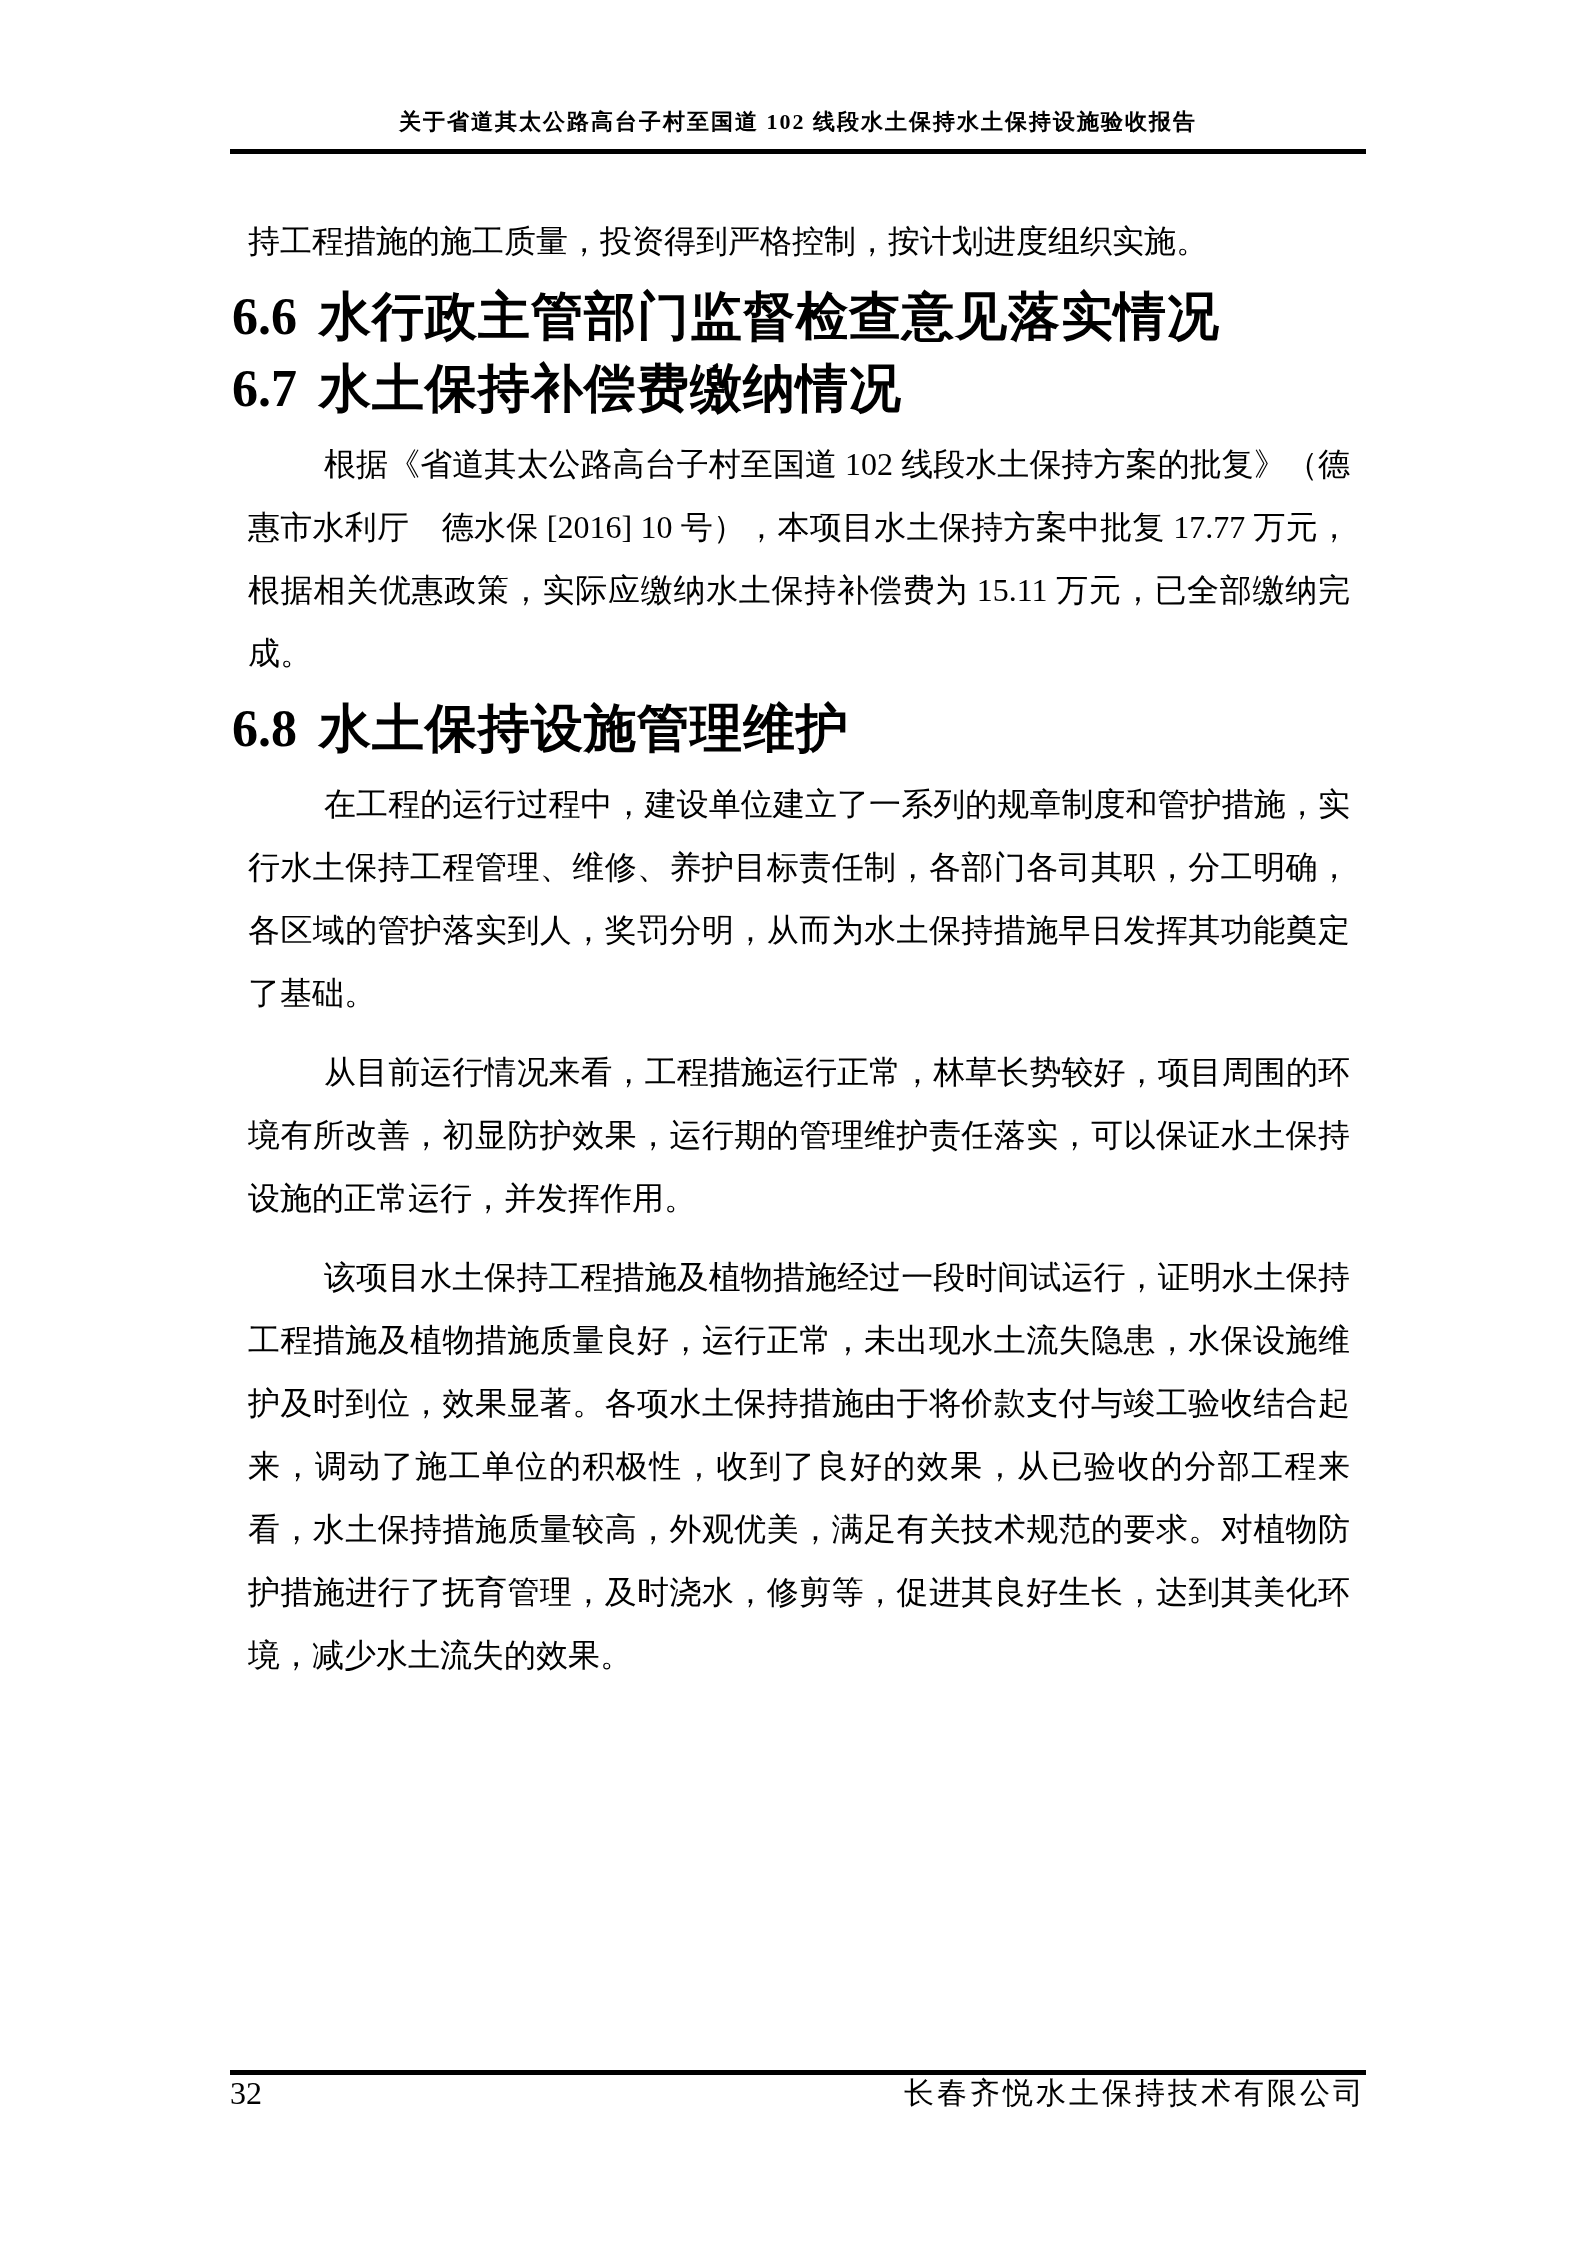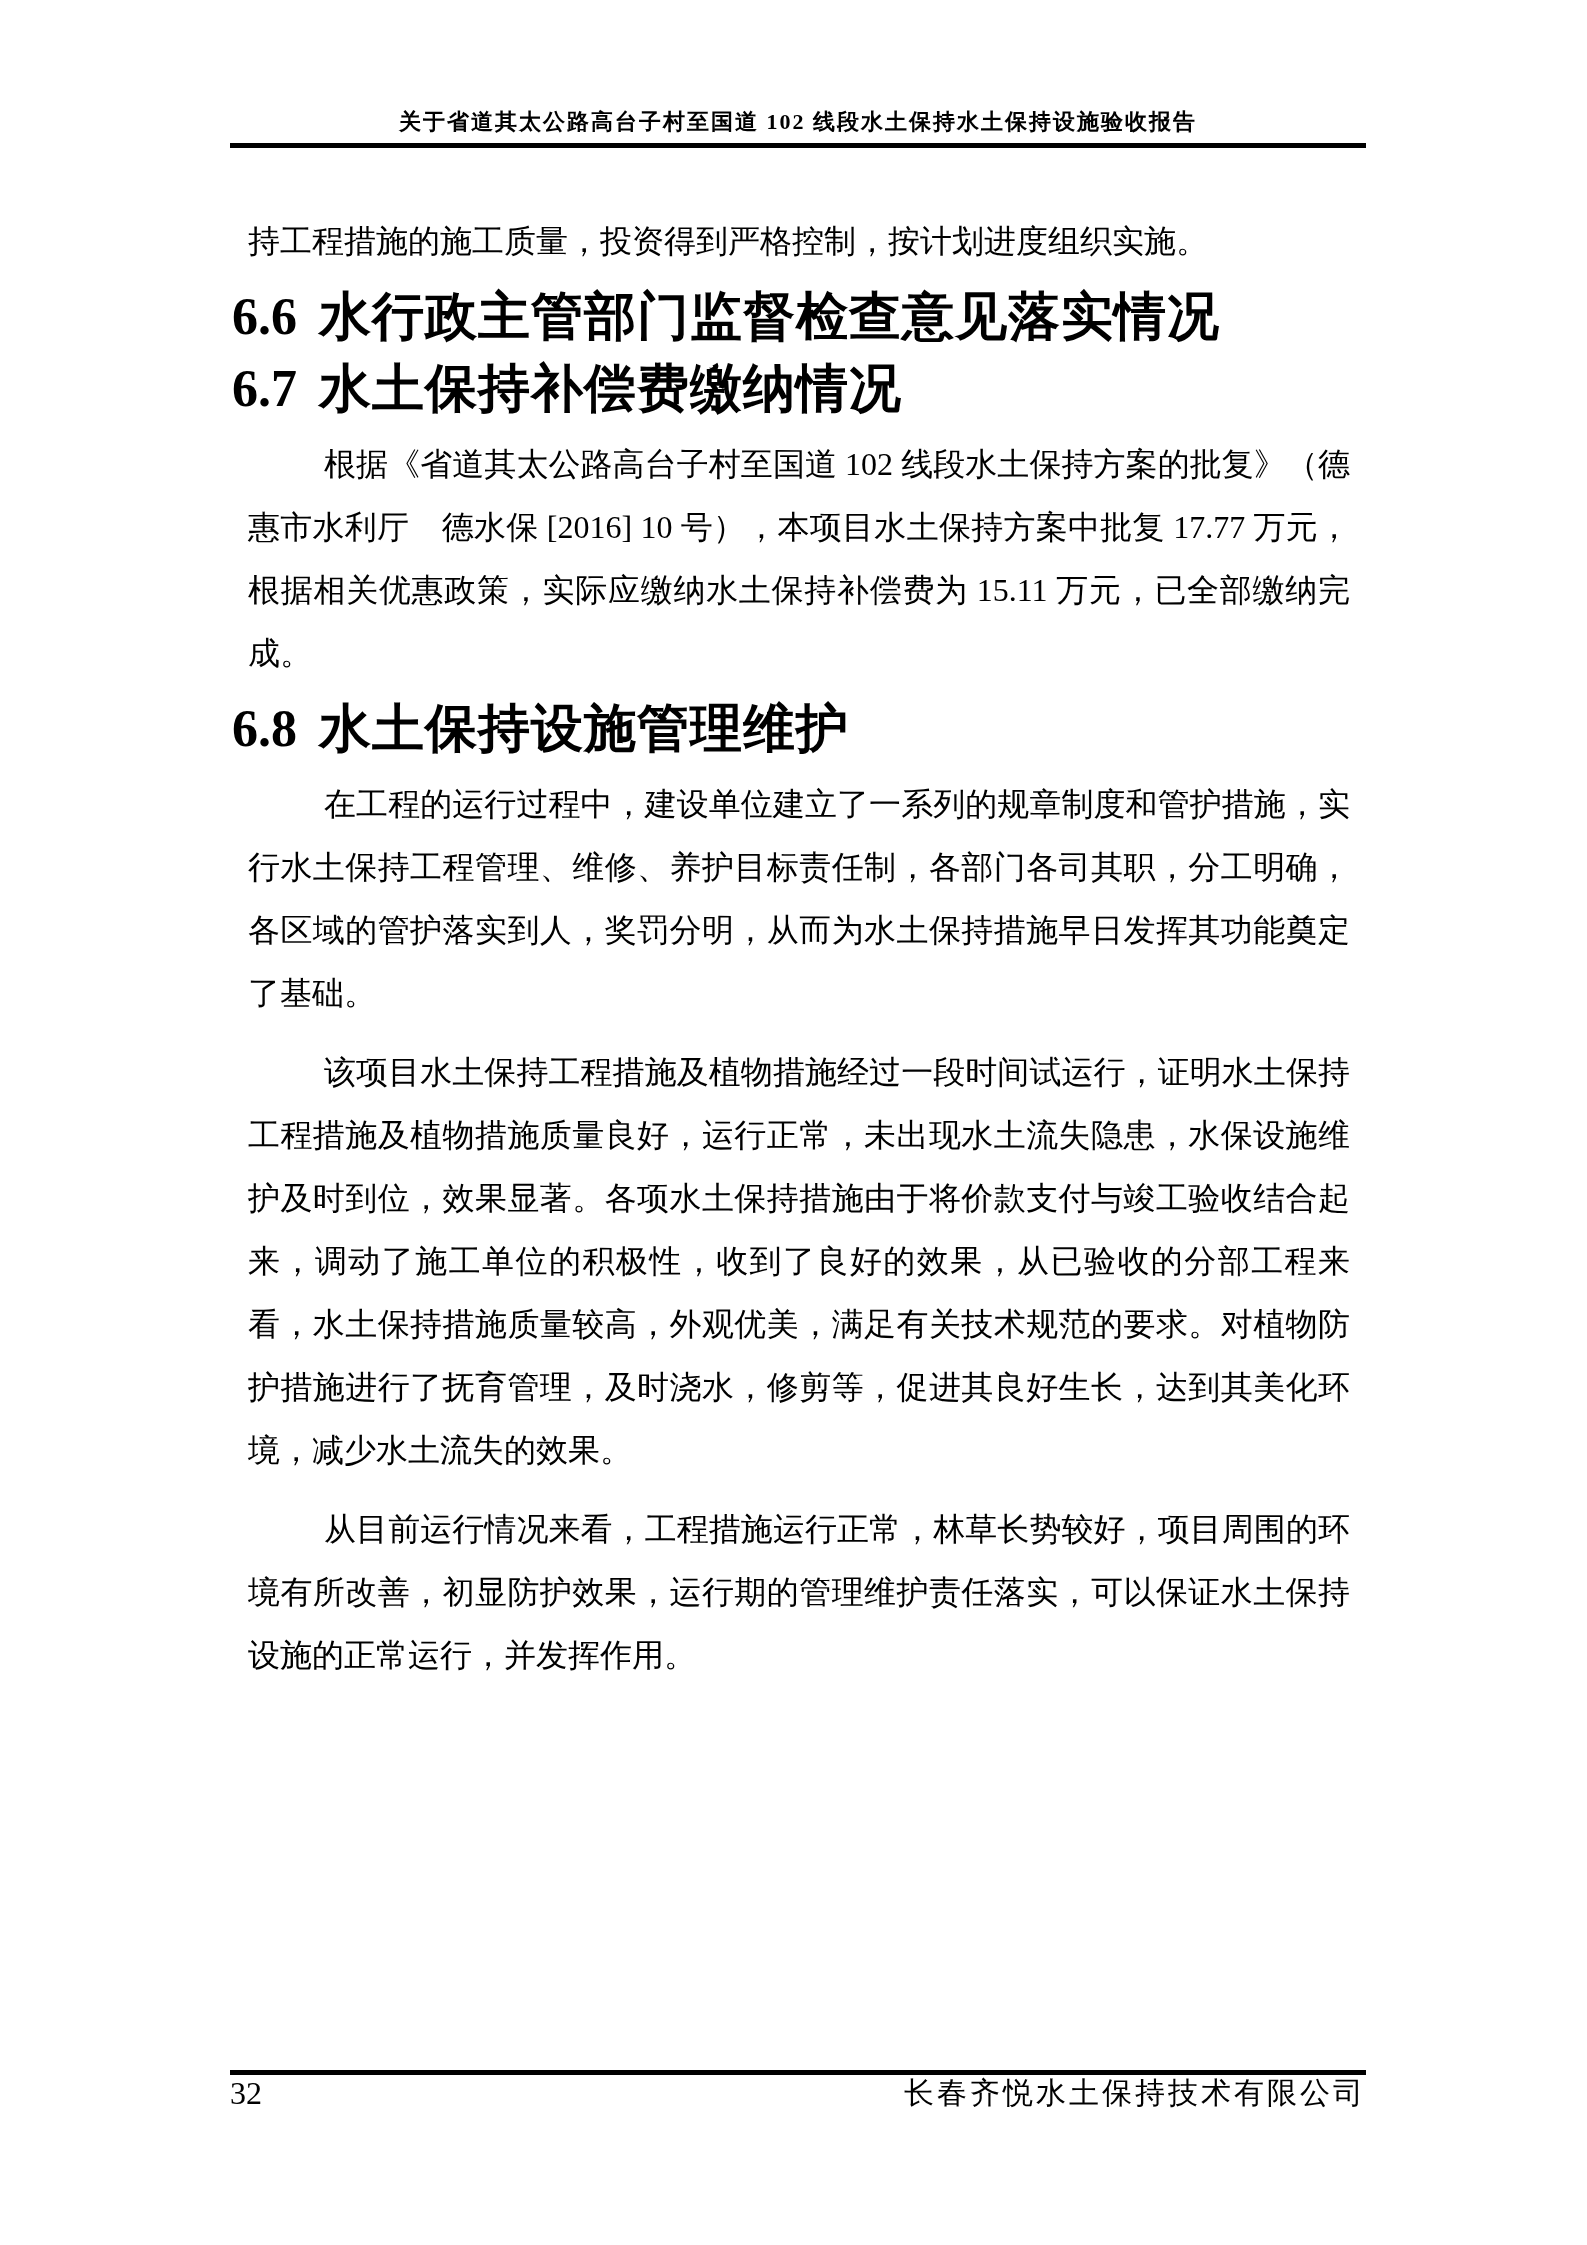--- a/index.html
+++ b/index.html
@@ -24,21 +24,21 @@
     left: 230px;
     width: 1136px;
     padding-top: 106px;
   }
   .doc-header-title {
     text-align: center;
     font-size: 22px;
     font-weight: bold;
     letter-spacing: 2px;
     line-height: 32px;
-    padding-bottom: 5px;
+    padding-bottom: 11px;
     border-bottom: 5px solid #000000;
     white-space: nowrap;
   }
 
   
   .doc-body {
     position: absolute;
     top: 194px;
     left: 232px;
     width: 1134px;
@@ -108,22 +108,22 @@
 
     <h2 class="heading">
       <span class="h-num">6.7</span><span>水土保持补偿费缴纳情况</span>
     </h2>
     <p class="para">根据《省道其太公路高台子村至国道 102 线段水土保持方案的批复》（德惠市水利厅　德水保 [2016] 10 号），本项目水土保持方案中批复 17.77 万元，根据相关优惠政策，实际应缴纳水土保持补偿费为 15.11 万元，已全部缴纳完成。</p>
 
     <h2 class="heading">
       <span class="h-num">6.8</span><span>水土保持设施管理维护</span>
     </h2>
     <p class="para">在工程的运行过程中，建设单位建立了一系列的规章制度和管护措施，实行水土保持工程管理、维修、养护目标责任制，各部门各司其职，分工明确，各区域的管护落实到人，奖罚分明，从而为水土保持措施早日发挥其功能奠定了基础。</p>
+    <p class="para">从目前运行情况来看，工程措施运行正常，林草长势较好，项目周围的环境有所改善，初显防护效果，运行期的管理维护责任落实，可以保证水土保持设施的正常运行，并发挥作用。</p>
     <p class="para">该项目水土保持工程措施及植物措施经过一段时间试运行，证明水土保持工程措施及植物措施质量良好，运行正常，未出现水土流失隐患，水保设施维护及时到位，效果显著。各项水土保持措施由于将价款支付与竣工验收结合起来，调动了施工单位的积极性，收到了良好的效果，从已验收的分部工程来看，水土保持措施质量较高，外观优美，满足有关技术规范的要求。对植物防护措施进行了抚育管理，及时浇水，修剪等，促进其良好生长，达到其美化环境，减少水土流失的效果。</p>
-    <p class="para">从目前运行情况来看，工程措施运行正常，林草长势较好，项目周围的环境有所改善，初显防护效果，运行期的管理维护责任落实，可以保证水土保持设施的正常运行，并发挥作用。</p>
 
   </main>
 
   <footer class="doc-footer">
     <span class="footer-page-number">32</span>
     <span class="footer-company">长春齐悦水土保持技术有限公司</span>
   </footer>
 
 </div>
 

